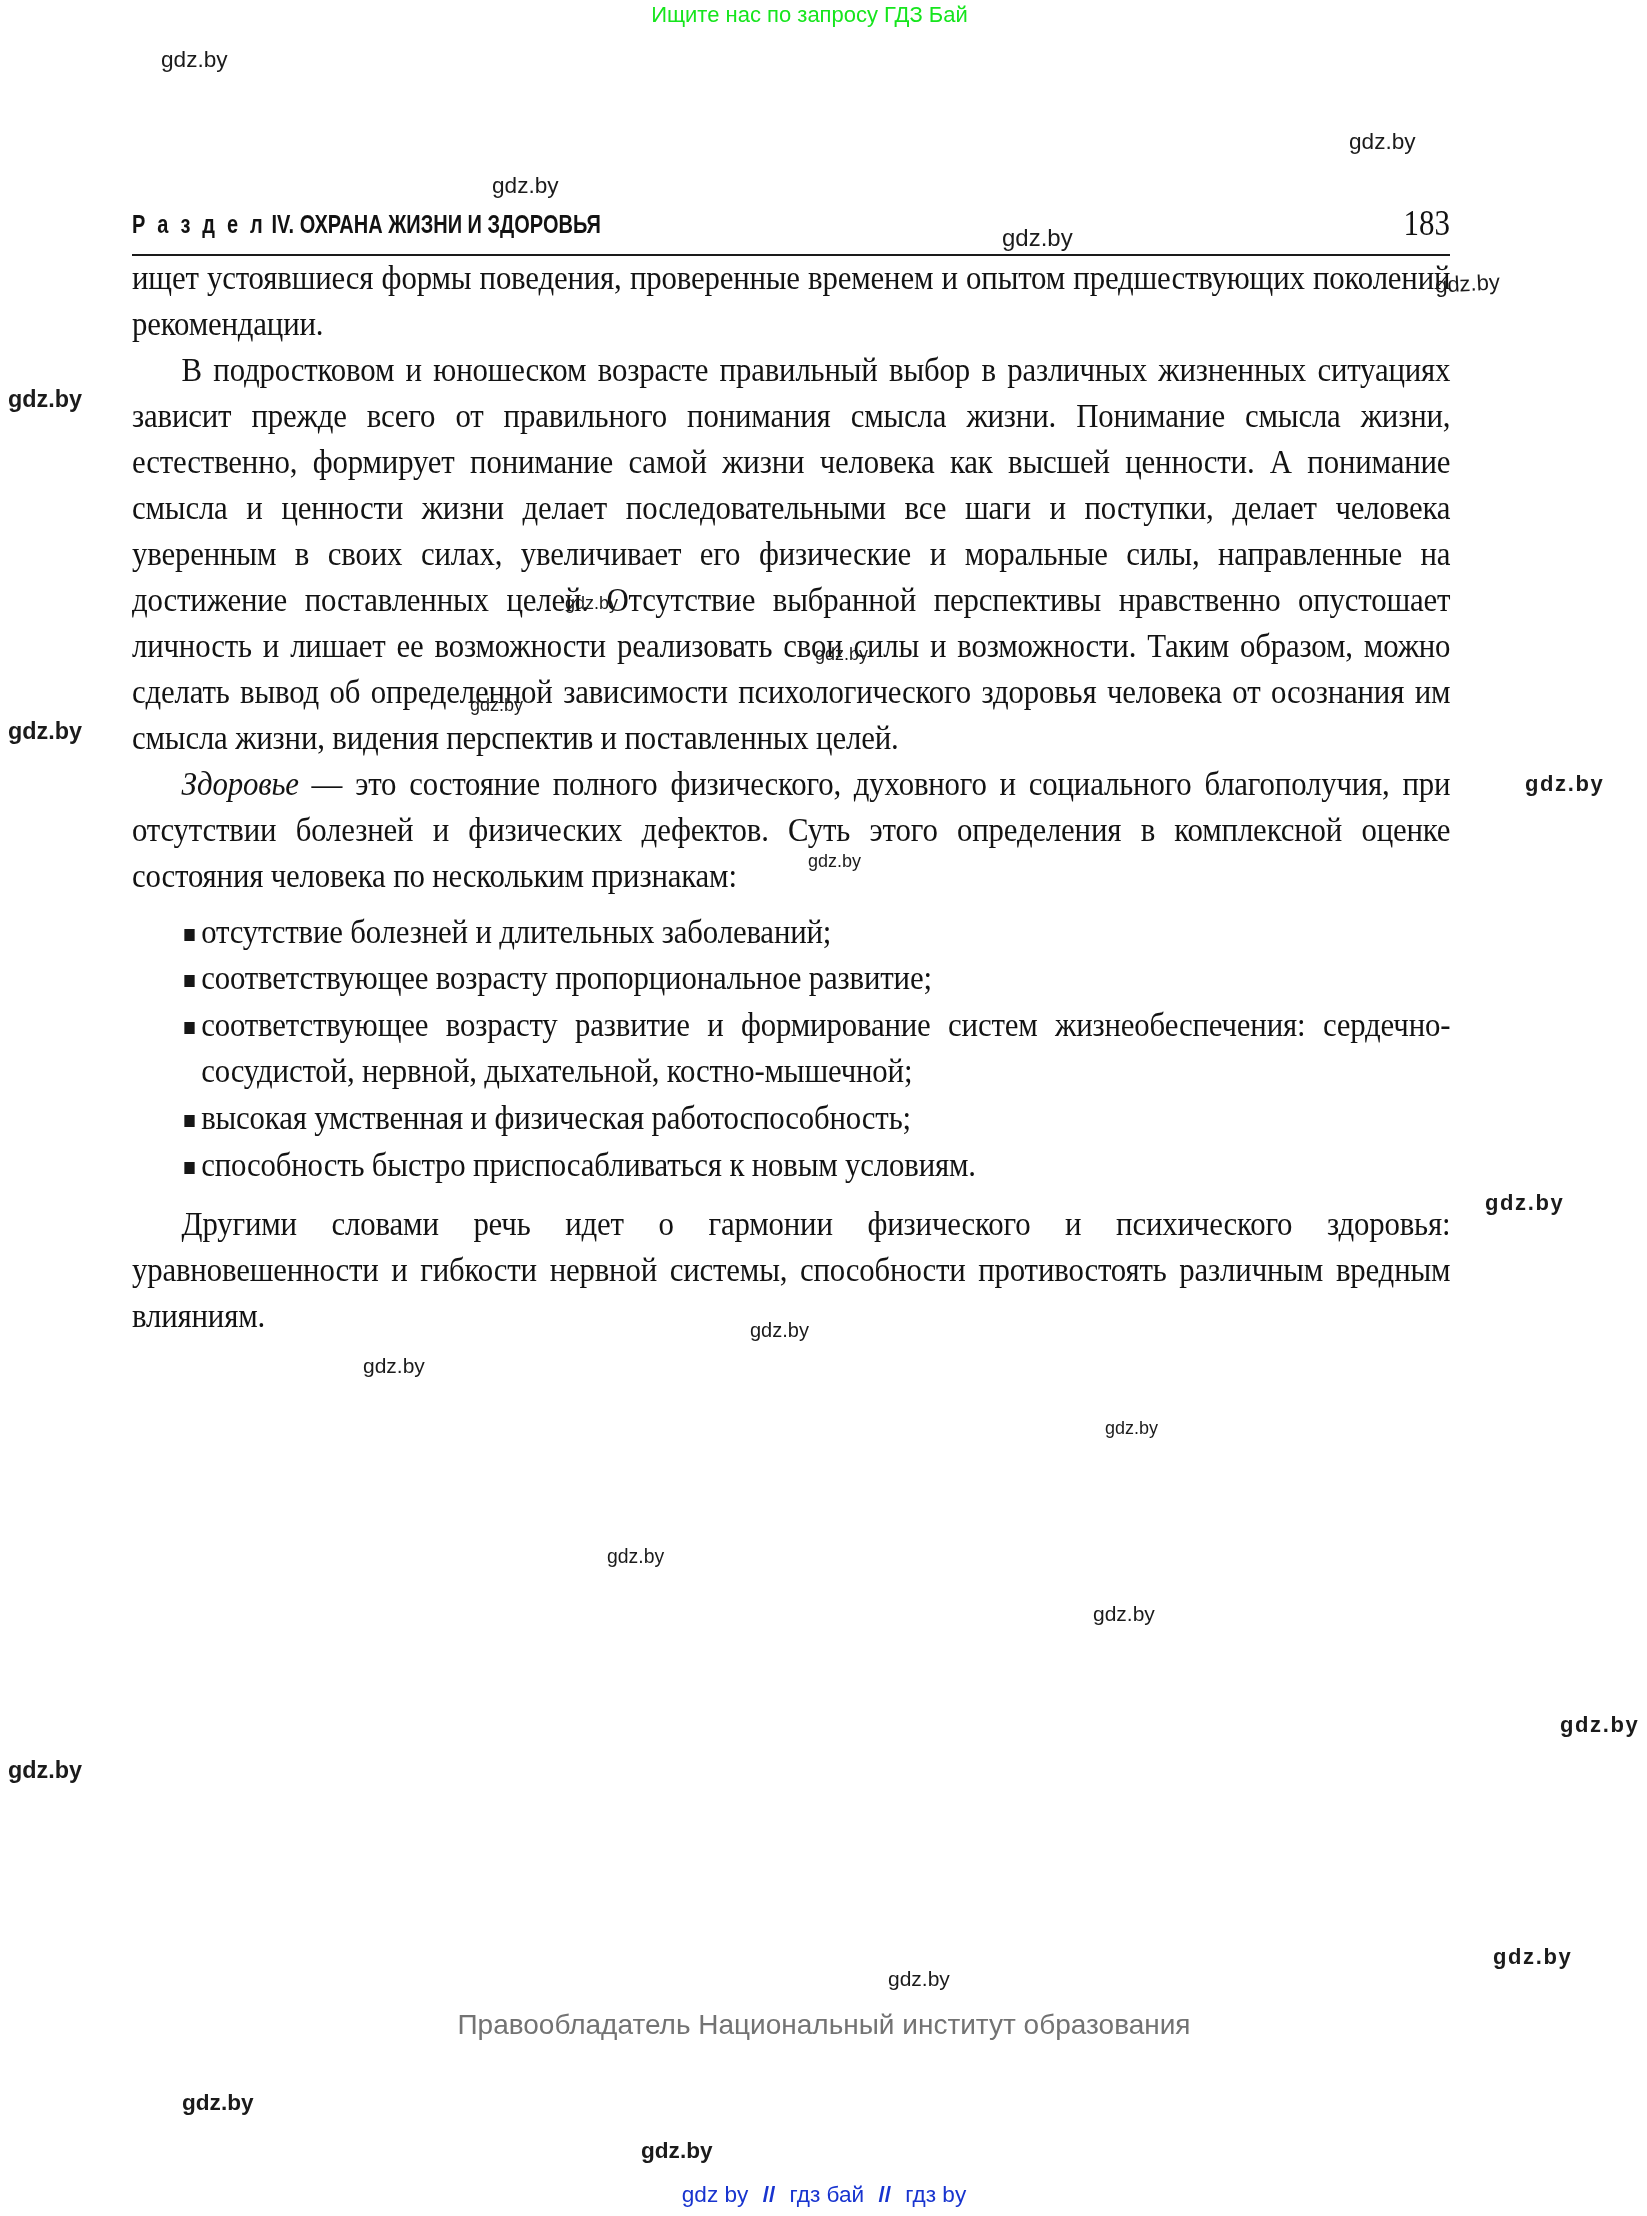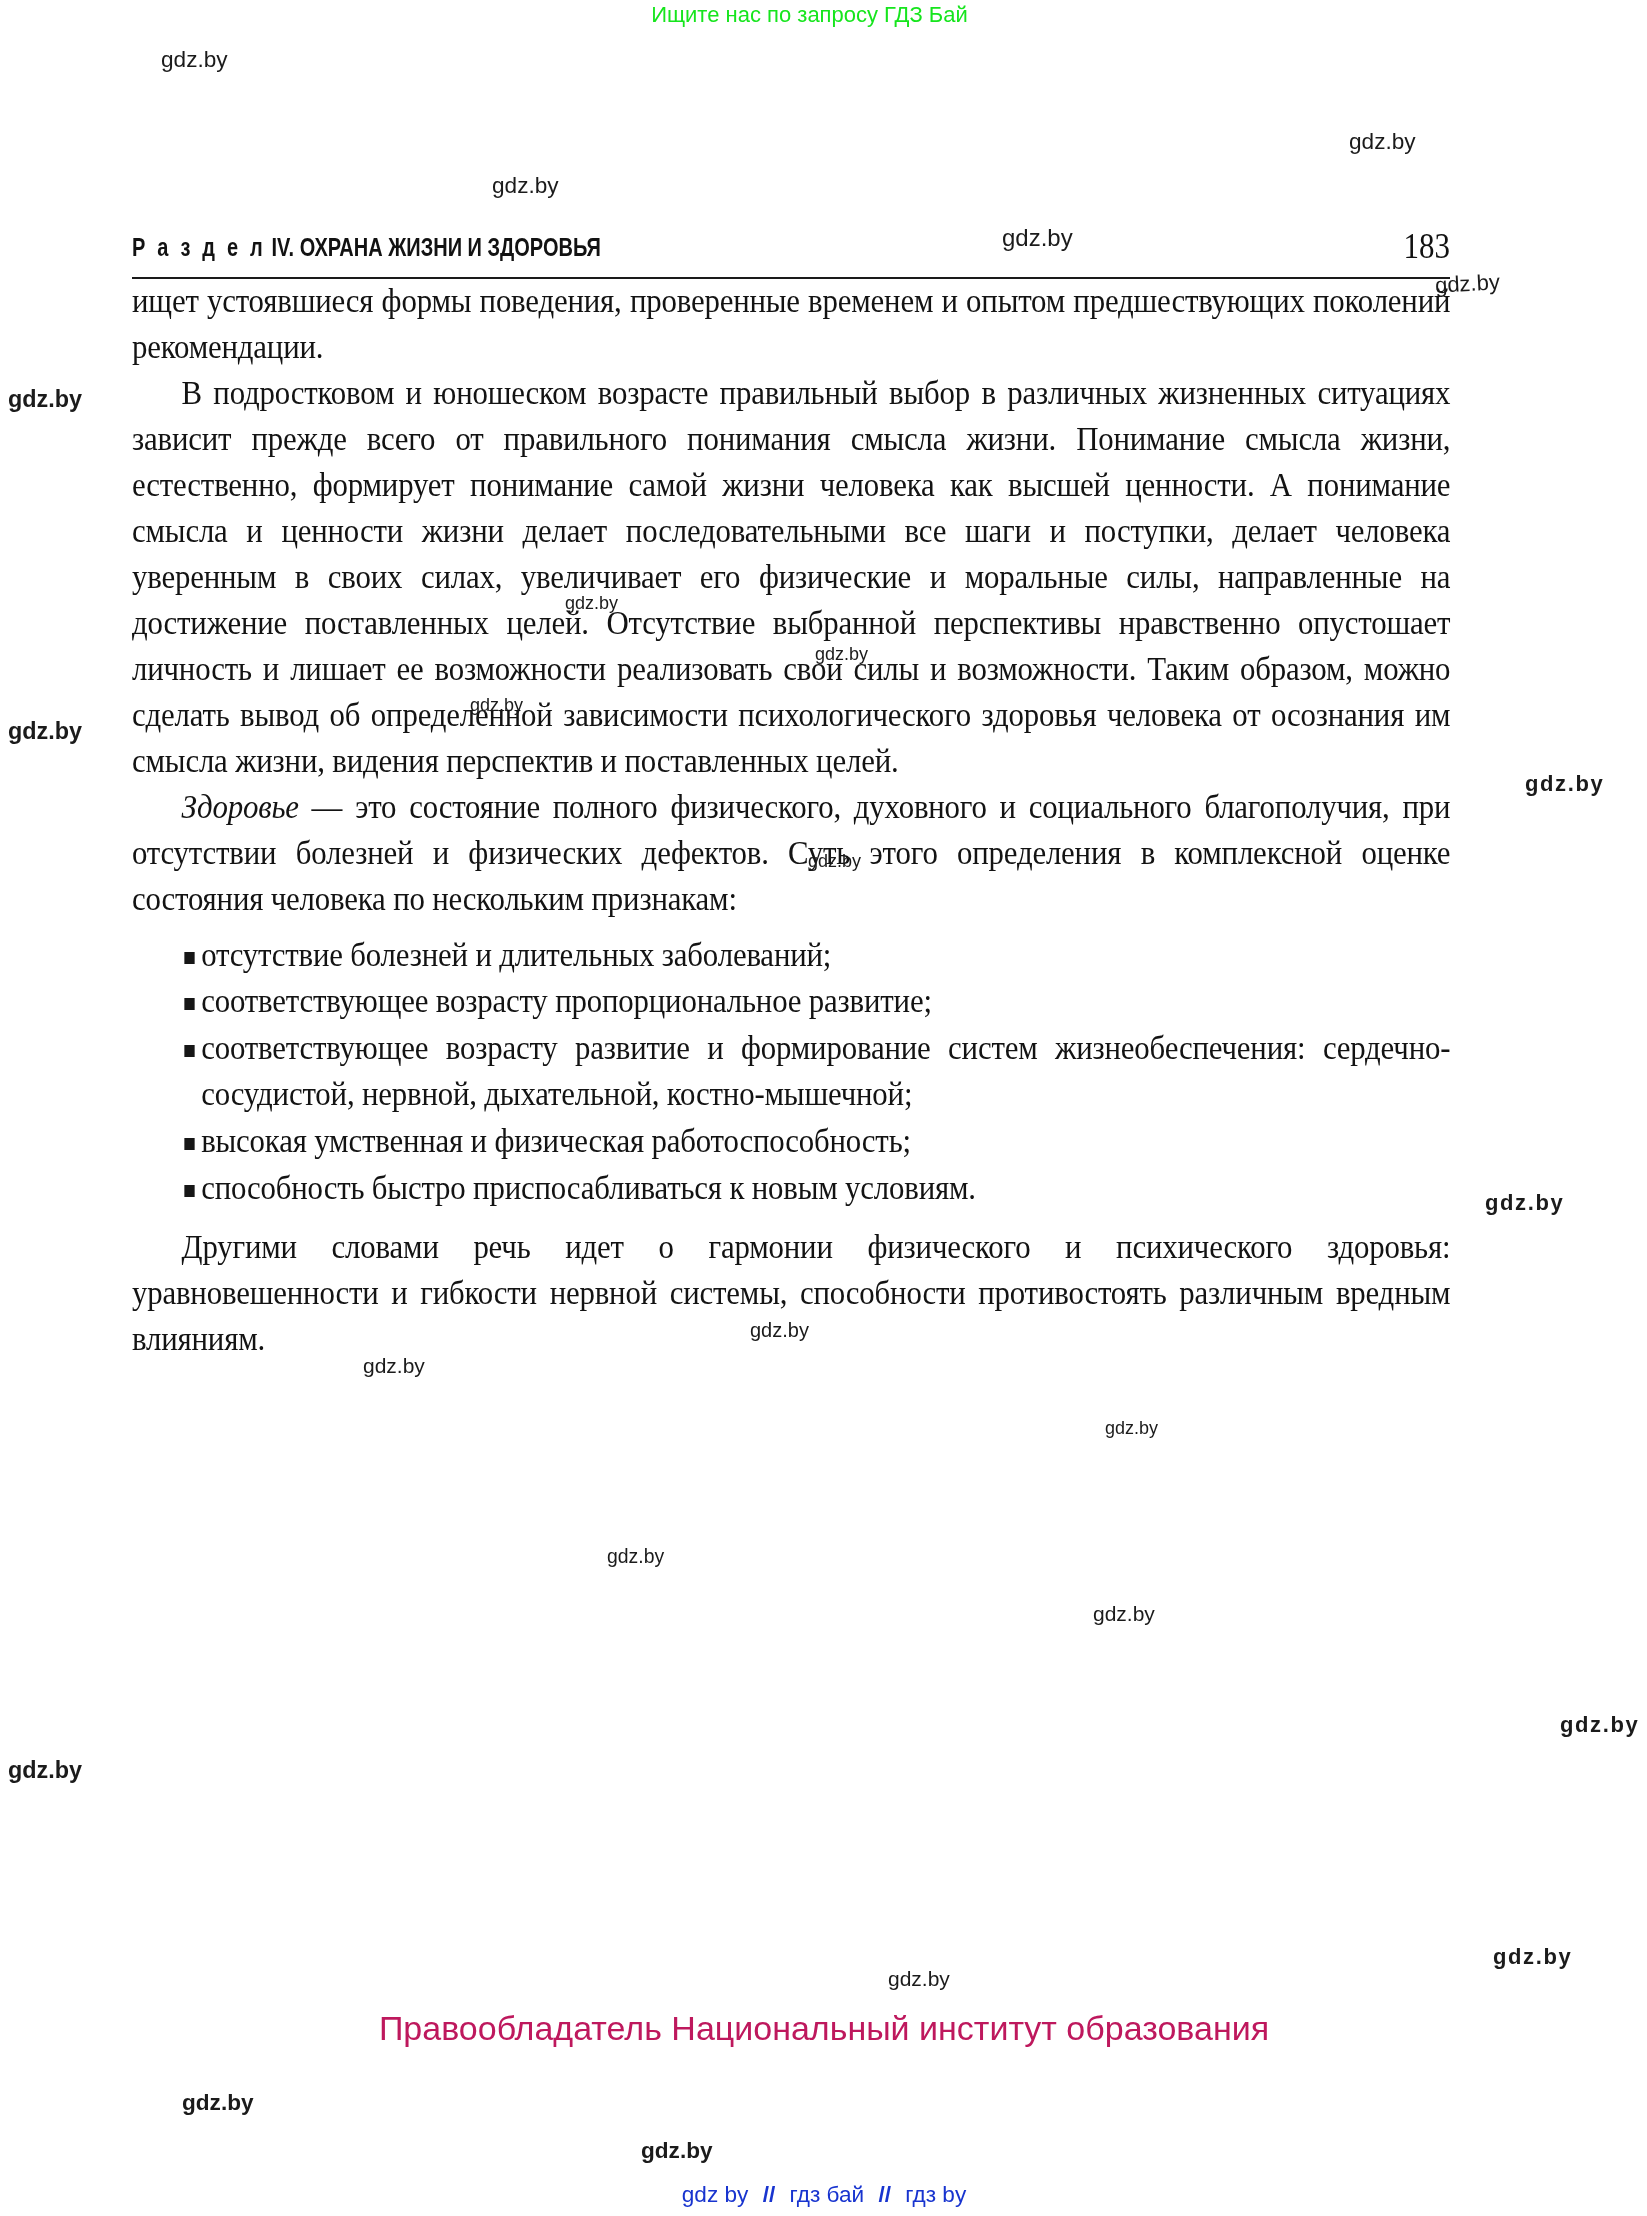--- a/index.html
+++ b/index.html
@@ -34,21 +34,20 @@
     position: absolute;
     left: 132px;
     top: 202px;
     width: 1318px;
   }
 
   
   #running-head {
     position: relative;
     height: 53px;
-    margin-top: 23px;
   }
   #section-label {
     position: absolute;
     left: 0;
     top: 8px;
     font-family: "Liberation Sans", "DejaVu Sans", sans-serif;
     font-size: 25px;
     font-weight: bold;
     color: #121212;
     transform: scaleX(0.80);
@@ -126,22 +125,22 @@
   #closing-para { margin-top: 13px; }
 
   
   #copyright-line {
     position: absolute;
     top: 2009px;
     left: 0;
     width: 1648px;
     text-align: center;
     font-family: "Liberation Sans", "DejaVu Sans", sans-serif;
-    font-size: 34px;
-    color: #be185d;
+    font-size: 28px;
+    color: #737373;
     white-space: nowrap;
   }
 
   
   #footer-links {
     position: absolute;
     top: 2169px;
     left: 0;
     width: 1648px;
     text-align: center;

